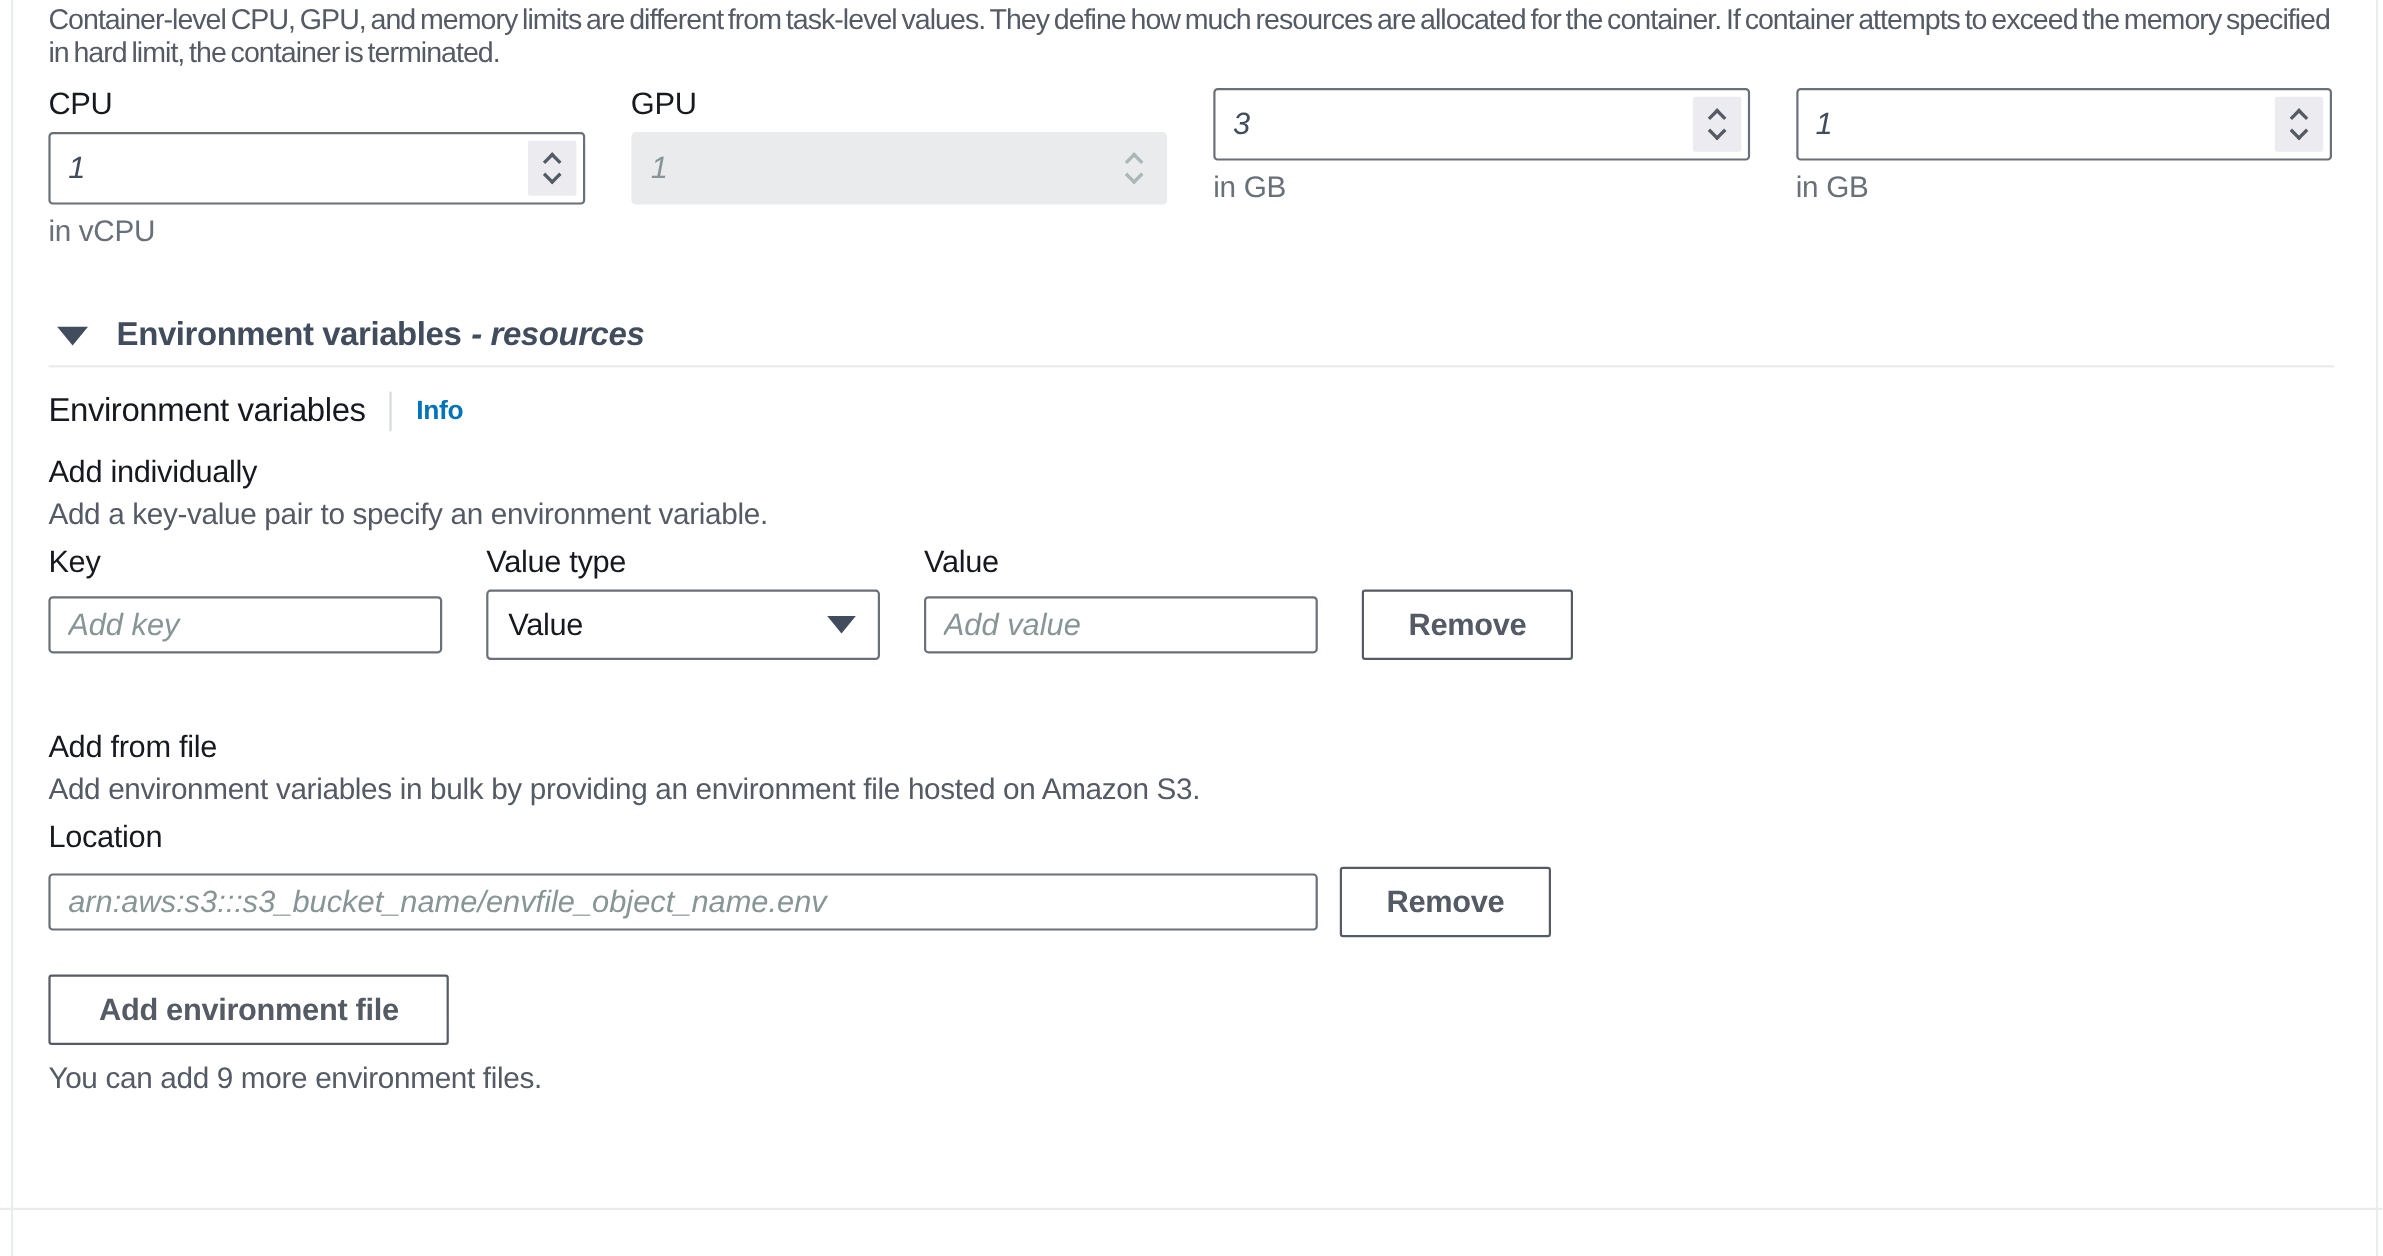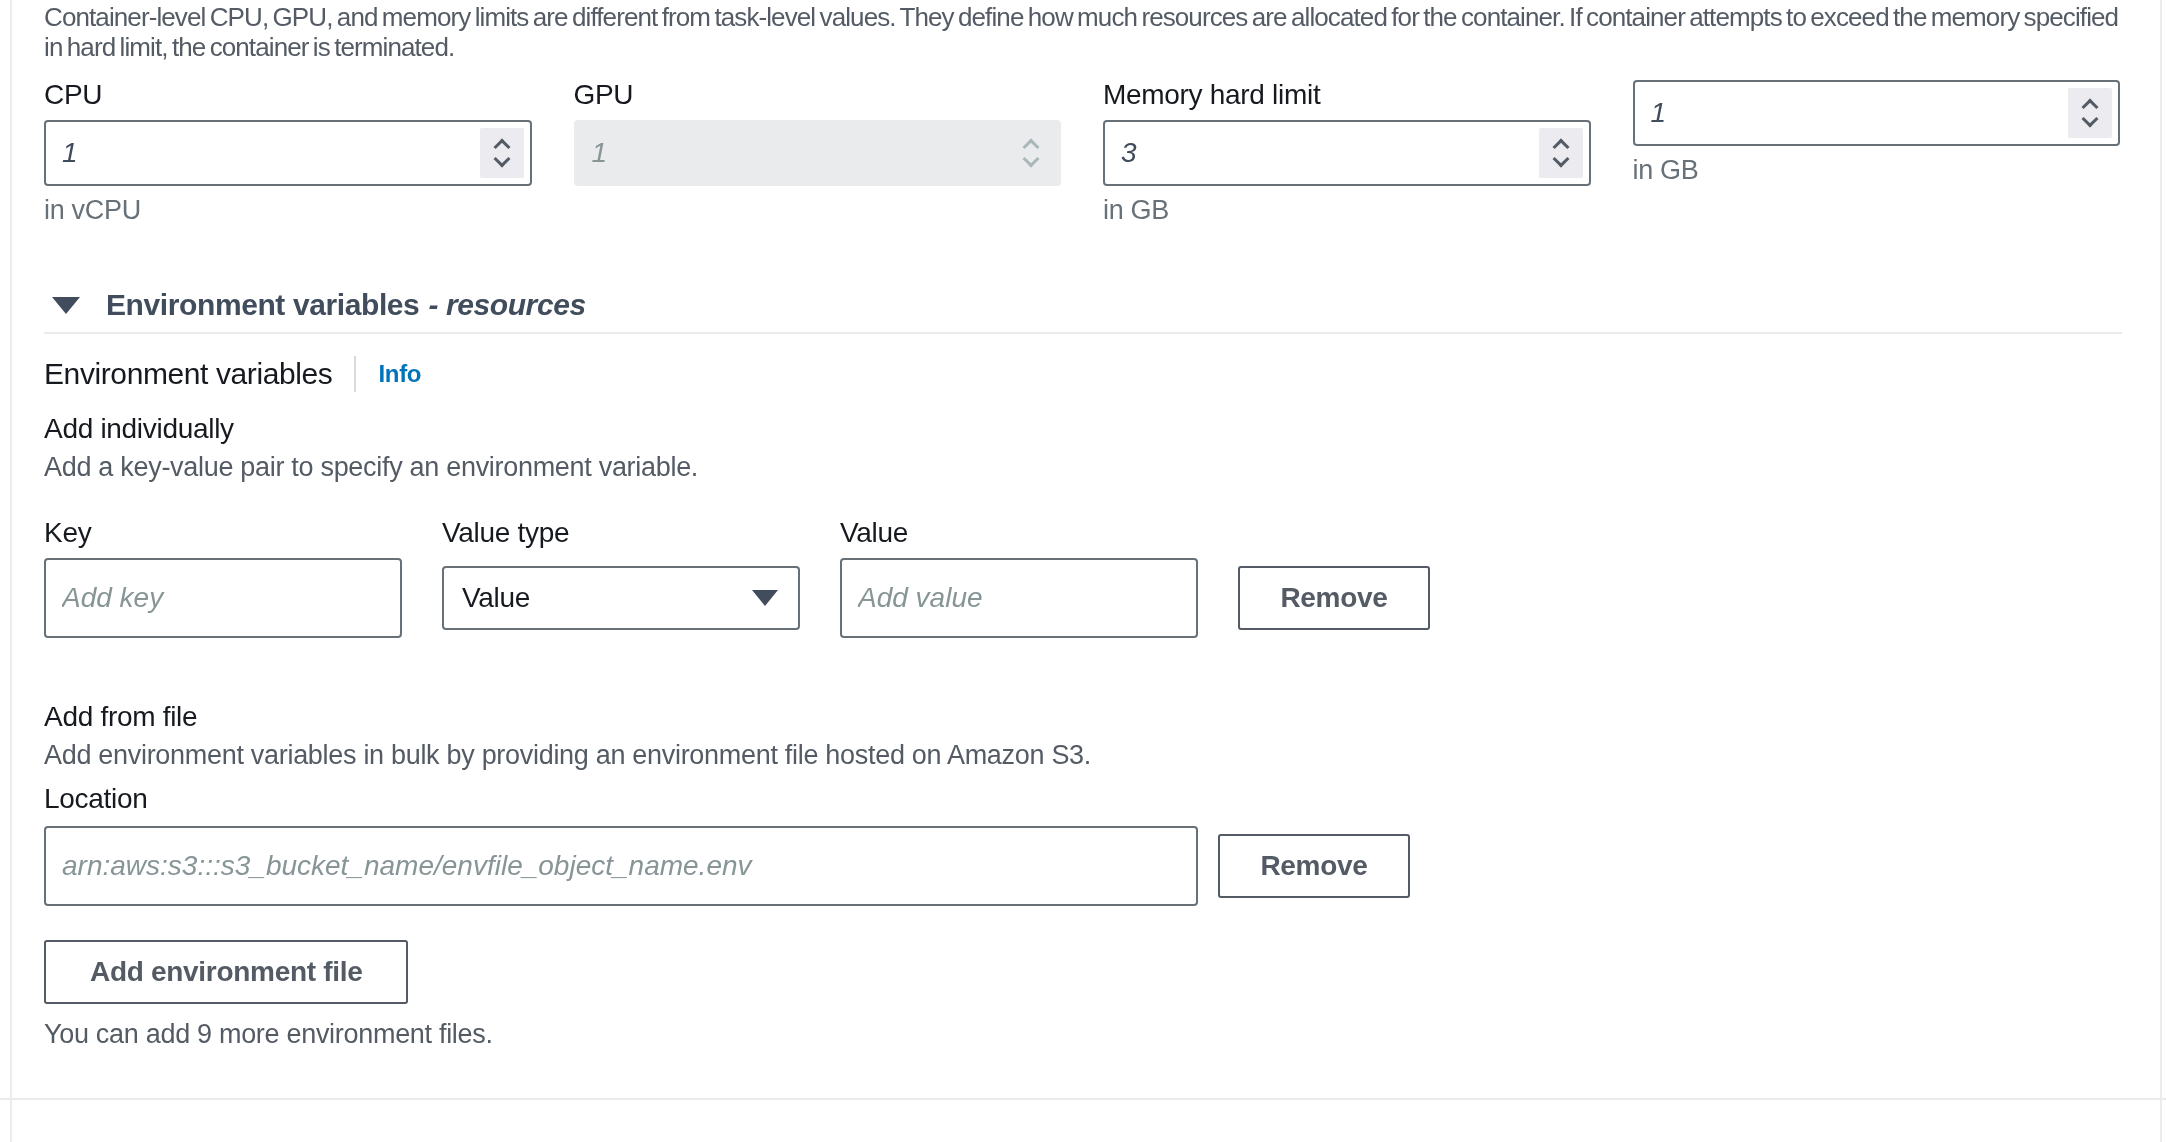--- a/index.html
+++ b/index.html
@@ -58,25 +58,25 @@
   
   .subheader-row { margin-top:22px; display:flex; align-items:center; }
   .subheader { font-size:30px; font-weight:400; color:#16191f; letter-spacing:-0.4px; }
   .v-divider { width:2px; height:36px; background:#d5dbdb; margin:0 22px; }
   .info-link { font-size:24px; font-weight:bold; color:#0073bb; text-decoration:none; cursor:pointer; }
 
   .block-heading { margin-top:22px; font-size:28px; line-height:30px; color:#16191f; }
   .block-desc   { margin-top:8px;  font-size:27px; line-height:30px; color:#545b64; }
 
   
-  .kv-labels { margin-top:36px; display:flex; gap:40px; }
+  .kv-labels { margin-top:14px; display:flex; gap:40px; }
   .kv-labels .col-label { width:358px; font-size:28px; line-height:30px; color:#16191f; }
   .kv-row { margin-top:10px; display:flex; gap:40px; align-items:center; }
   .text-input {
-    width:358px; height:80px; border:2px solid #687078; border-radius:4px; background:#fff;
+    width:358px; height:52px; border:2px solid #687078; border-radius:4px; background:#fff;
     font-family:inherit; font-size:28px; color:#16191f; padding:0 16px; outline:none;
   }
   .text-input::placeholder, .num-input::placeholder { color:#879596; font-style:italic; opacity:1; }
   .select {
     width:358px; height:64px; border:2px solid #687078; border-radius:4px; background:#fff;
     display:flex; align-items:center; justify-content:space-between; padding:0 20px 0 18px; cursor:pointer;
   }
   .select-caret {
     width:0; height:0; border-left:13px solid transparent; border-right:13px solid transparent;
     border-top:16px solid #414d5c;
@@ -126,21 +126,20 @@
       <div class="num-wrap">
         <input type="text" class="num-input" disabled="" value="1" style="">
         <div class="spinner">
           <span class="chev up"></span>
           <span class="chev down"></span>
         </div>
       </div>
     </div>
 
     <div class="field">
-      <label class="field-label">Memory hard limit</label>
       <div class="num-wrap">
         <input type="text" class="num-input" value="3" style="">
         <div class="spinner">
           <span class="chev up"></span>
           <span class="chev down"></span>
         </div>
       </div>
       <div class="field-helper">in GB</div>
     </div>
 

